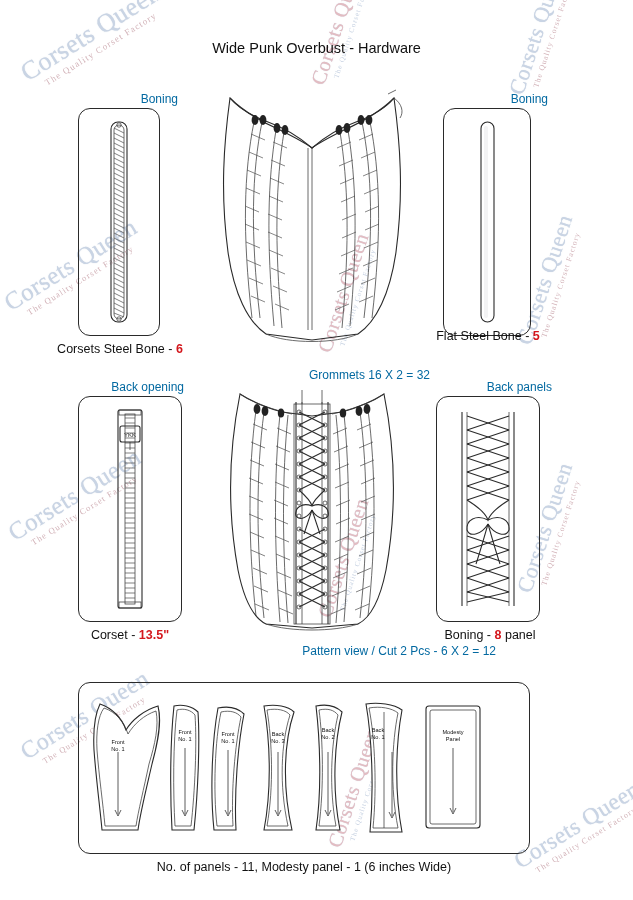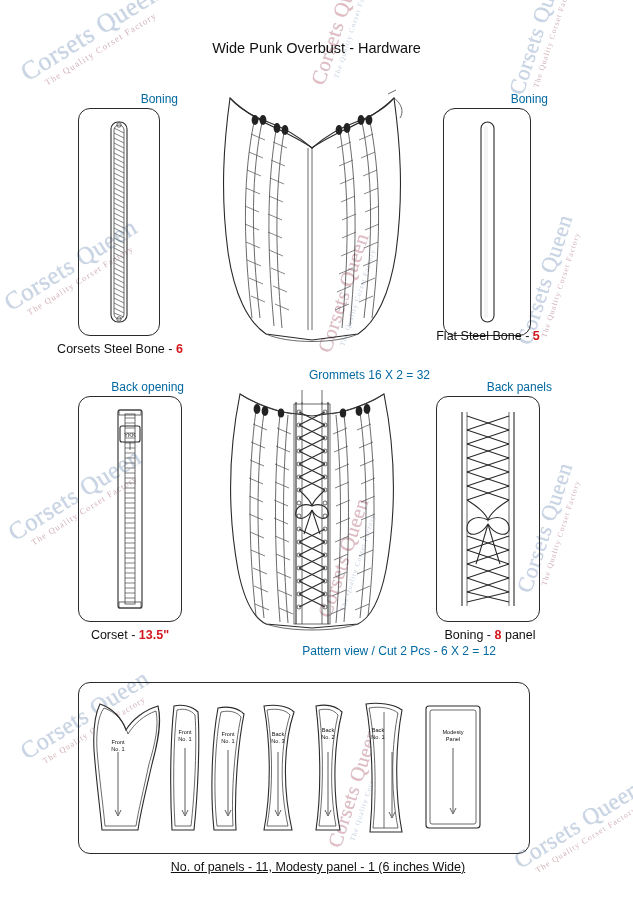--- a/index.html
+++ b/index.html
@@ -623,15 +623,15 @@
       <g>
         <rect class="pat" x="348" y="24" width="54" height="122" rx="3"></rect>
         <rect class="ln-thin" x="352" y="28" width="46" height="114" rx="2" fill="none"></rect>
         <path class="arrow" d="M375 66 L375 130"></path>
         <path class="arrow" d="M372 126 L375 132 L378 126"></path>
         <text class="patlbl" x="375" y="52" text-anchor="middle">Modesty</text>
         <text class="patlbl" x="375" y="59" text-anchor="middle">Panel</text>
       </g>
     </svg>
   </div>
-  <div class="caption" style="left:92px; top:860px; width:452px;text-decoration:underline;">No. of panels - 11, Modesty panel - 1 (6 inches Wide)</div>
+  <div class="caption" style="left:78px; top:860px; width:452px;">No. of panels - 11, Modesty panel - 1 (6 inches Wide)</div>
 
 </div>
 
 </body></html>

